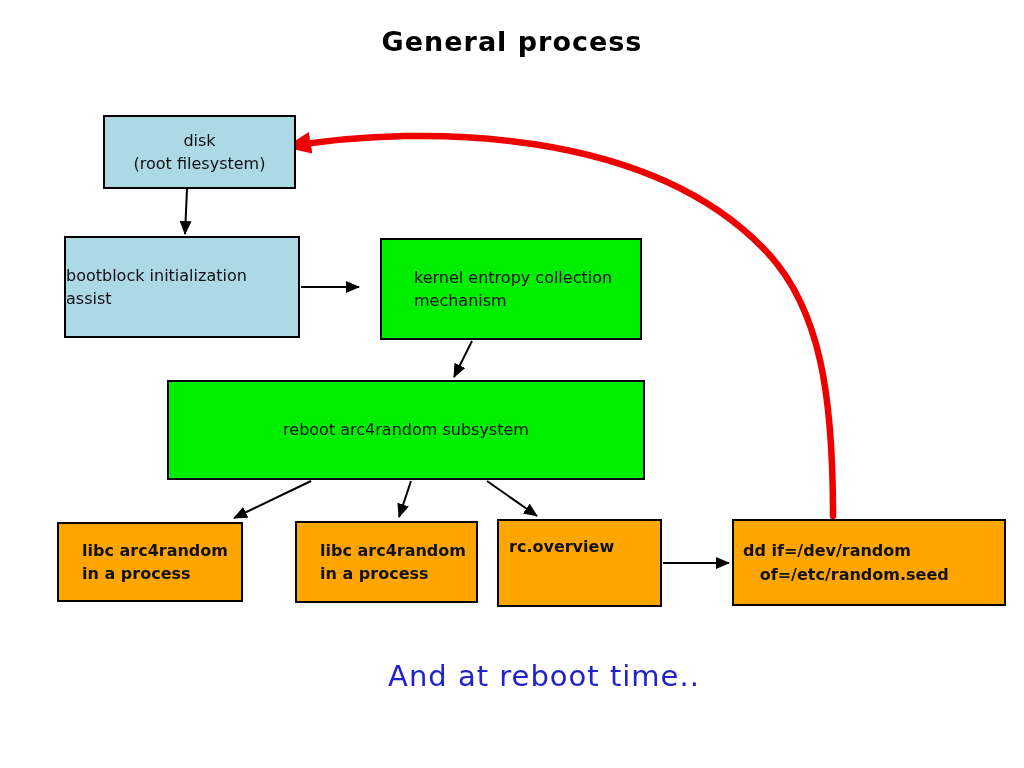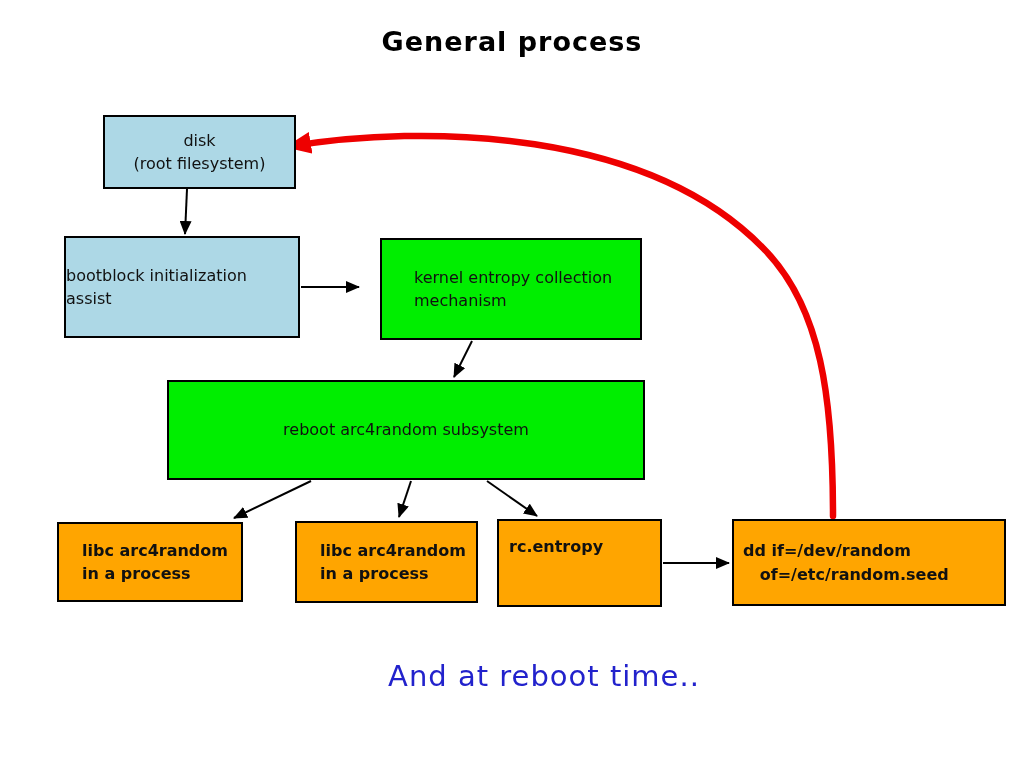--- a/index.html
+++ b/index.html
@@ -117,20 +117,20 @@
 mechanism</div>
 
   <div class="node fill-green centered node-arc4">reboot arc4random subsystem</div>
 
   <div class="node fill-orange node-libc-a">libc arc4random
 in a process</div>
 
   <div class="node fill-orange node-libc-b">libc arc4random
 in a process</div>
 
-  <div class="node fill-orange node-rc">rc.entropy</div>
+  <div class="node fill-orange node-rc">rc.overview</div>
 
   <div class="node fill-orange node-dd">dd if=/dev/random
    of=/etc/random.seed</div>
 
   <div class="reboot-note">And at reboot time..</div>
 
 </div>
 
 </body></html>

